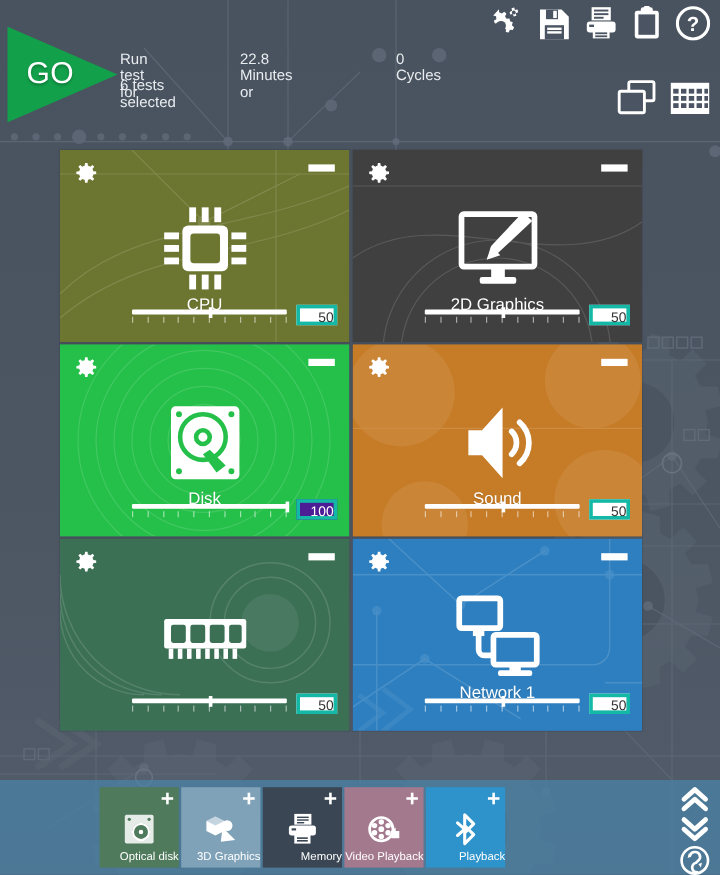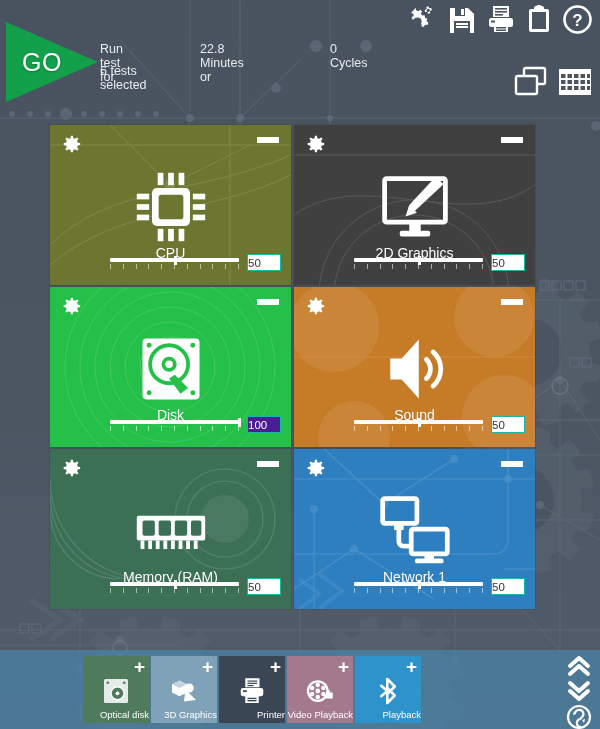--- a/index.html
+++ b/index.html
@@ -102,23 +102,23 @@
   .slider .ticks {
     position:absolute; left:0; right:0; top:8px; height:5px;
     display:flex; justify-content:space-between;
   }
   .slider .ticks i { width:1px; height:5px; background:rgba(255,255,255,.55); display:block; }
   .slider .knob {
     position:absolute; top:0; width:3px; height:9px; background:#fff;
     transform:translateX(-1px);
   }
   .slider-val {
-    width:34px; margin-left:8px; text-align:left;
+    width:34px; margin-left:8px; text-align:right;
     font-size:11.5px; line-height:16px; height:17px;
-    background:#fff; color:#333; border:1px solid #14b8a6;
+    background:#fff; color:#333; border:3px solid #14b8a6;
   }
   .slider-val.hot { background:#4c1d95; color:#fff; }
 
   
   .bottom-bar {
     position:absolute; left:0; bottom:0; width:600px; height:79px;
     background: rgba(74,131,168,.72);
     z-index:3;
   }
   .avail {
@@ -587,21 +587,20 @@
           <rect x="16" y="50" width="4" height="9"></rect>
           <rect x="24" y="50" width="4" height="9"></rect>
           <rect x="32" y="50" width="4" height="9"></rect>
           <rect x="40" y="50" width="4" height="9"></rect>
           <rect x="48" y="50" width="4" height="9"></rect>
           <rect x="56" y="50" width="4" height="9"></rect>
           <rect x="64" y="50" width="4" height="9"></rect>
         </g>
       </svg>
     </div>
-    <div class="tile-label">Memory (RAM)</div>
     <div class="slider-wrap">
       <div class="slider">
         <div class="track"></div>
         <div class="ticks">
             <i></i>
             <i></i>
             <i></i>
             <i></i>
             <i></i>
             <i></i>
@@ -723,21 +722,21 @@
             </g>
           <rect x="5" y="16" width="30" height="11" rx="3" fill="#fff"></rect>
           <rect x="8" y="19" width="5" height="2.4" fill="#3b4654"></rect>
           <rect x="11" y="26" width="18" height="10" fill="#fff"></rect>
           <g fill="#3b4654">
               <rect x="14" y="29" width="12" height="1.8"></rect>
               <rect x="14" y="32" width="12" height="1.8"></rect>
             </g>
         </svg>
       </div>
-      <div class="al">Printer</div>
+      <div class="al">Memory</div>
     </div>
 
     <div class="avail-tile" style="background:#a3798e">
       <div class="plus">+</div>
       <div class="ai">
         <svg viewBox="0 0 40 40">
           <circle cx="17" cy="20" r="13" fill="none" stroke="#fff" stroke-width="3"></circle>
           <circle cx="17" cy="20" r="3.2" fill="#fff"></circle>
           <g fill="#fff">
             <circle cx="17" cy="12" r="3"></circle>

